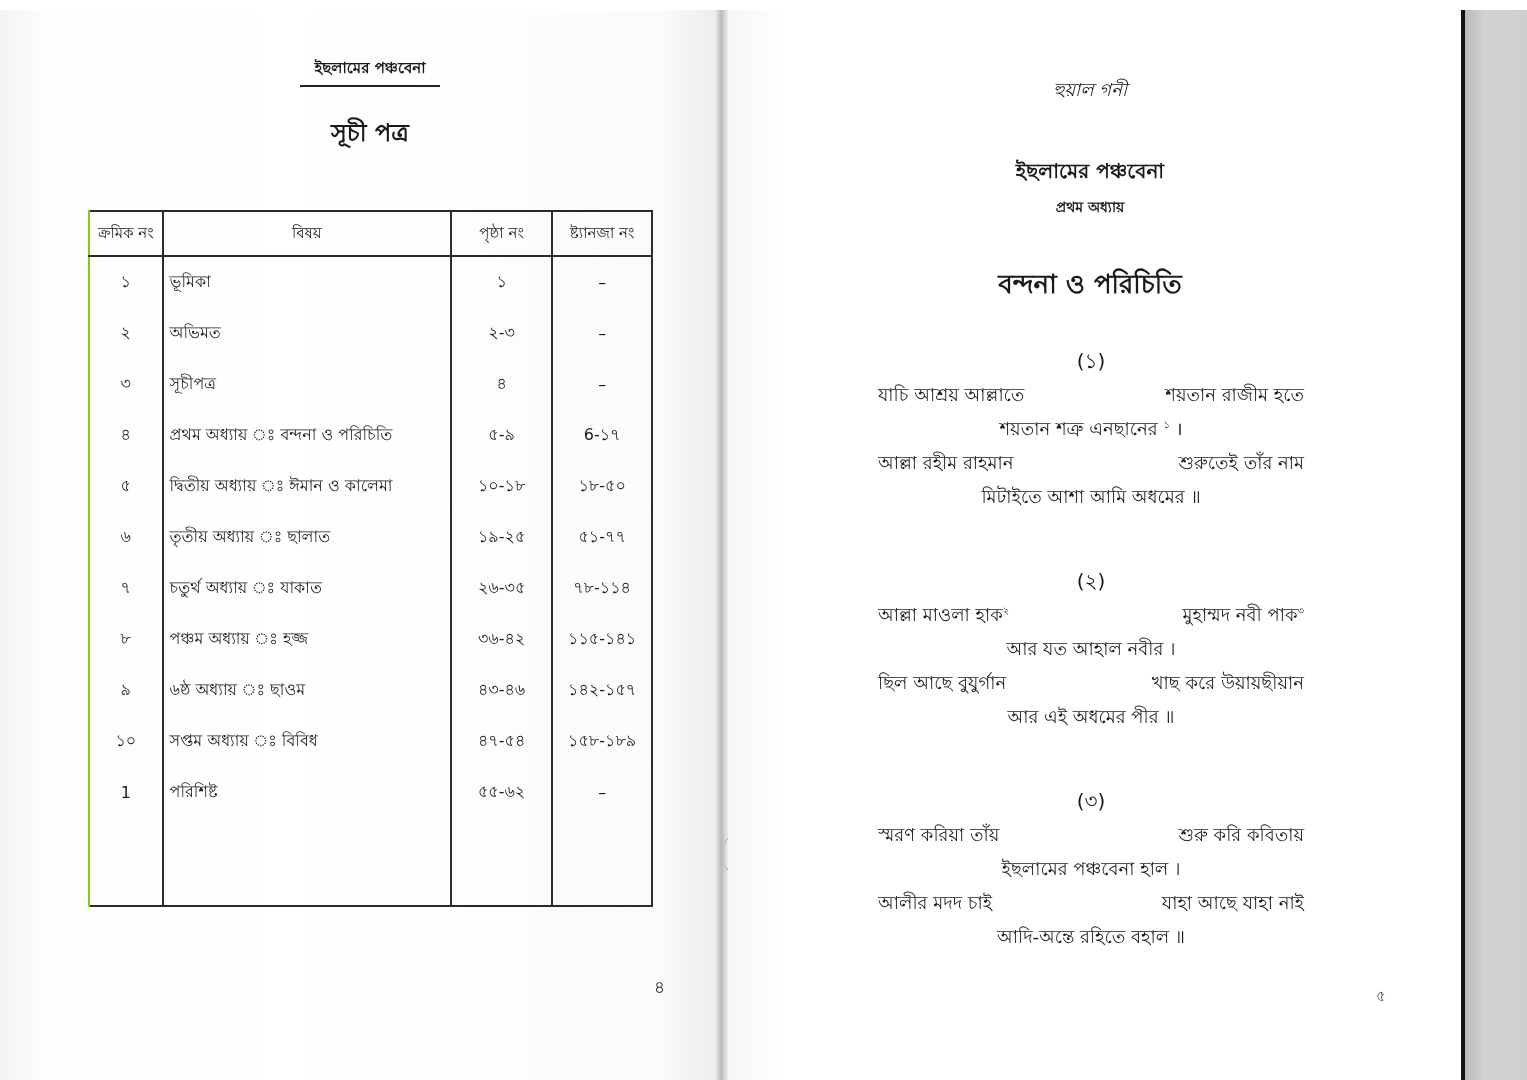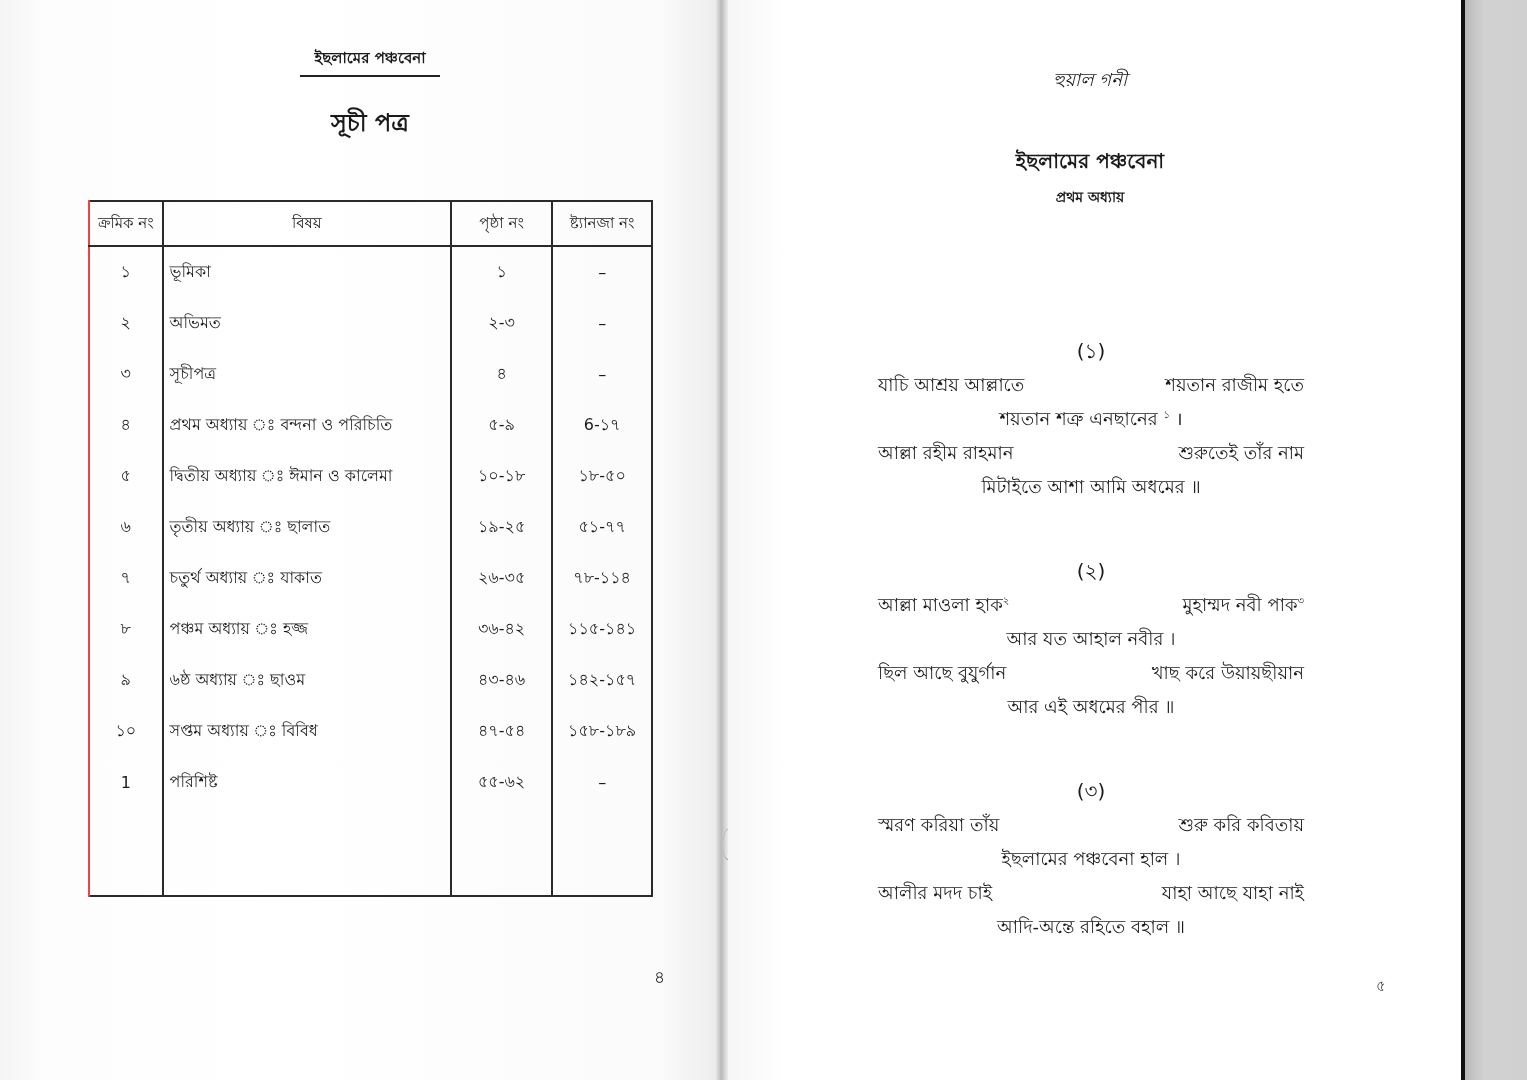--- a/index.html
+++ b/index.html
@@ -2,42 +2,42 @@
 <html><head>
 <meta charset="utf-8">
 <style>
   html, body { margin: 0; padding: 0; }
   body {
     width: 1527px; height: 1080px; overflow: hidden; position: relative;
     background: #ffffff;
     font-family: "DejaVu Sans", "Liberation Sans", sans-serif;
     color: #1a1a1a;
   }
-  .spread { position: absolute; inset: 0; background: #f0abfc; }
+  .spread { position: absolute; inset: 0; background: #f0abfc; margin-top: 10px; }
   
   .left-page { position: absolute; left: 0; top: 0; width: 718px; height: 1080px;
     background: linear-gradient(to right, #f4f4f4 0%, #fdfdfd 6%, #ffffff 40%, #fbfbfb 92%, #ececec 100%); }
   .gutter { position: absolute; left: 716px; top: 0; width: 12px; height: 1080px;
     background: linear-gradient(to right, #e6e6e6, #b9b9b9 45%, #c8c8c8 60%, #ededed); }
   .crease { position: absolute; left: 723px; top: 828px; width: 12px; height: 30px;
     border: 1px solid #9a9a9a; border-radius: 50% 40% 50% 40%; border-left: none; }
   .right-page { position: absolute; left: 728px; top: 0; width: 734px; height: 1080px;
     background: linear-gradient(to right, #f6f6f6 0%, #ffffff 8%, #ffffff 100%); }
   .edge-line { position: absolute; left: 1461px; top: 0; width: 4px; height: 1080px; background: #111; }
   .outside { position: absolute; left: 1465px; top: 0; width: 62px; height: 1080px;
     background: linear-gradient(to right, #b8b8b8, #d2d2d2 30%, #cfcfcf); }
 
   
   .running-head { position: absolute; left: 300px; top: 46px; width: 140px; text-align: center;
     font-size: 15px; font-weight: bold; border-bottom: 2px solid #222; padding-bottom: 4px; }
   .toc-title { position: absolute; left: 300px; top: 104px; width: 140px; text-align: center;
     font-size: 24px; font-weight: bold; }
   table.toc { position: absolute; left: 88px; top: 200px; width: 565px; height: 697px;
     border-collapse: collapse; border: 2px solid #2a2a2a; font-size: 16px; }
-  table.toc th, table.toc td { border-left: 2px solid #ef4444; border-right: 2px solid #2a2a2a;
+  table.toc th, table.toc td { border-left: 2px solid #84cc16; border-right: 2px solid #2a2a2a;
     font-weight: normal; padding: 0 6px; }
   table.toc thead th { border-bottom: 2px solid #2a2a2a; height: 43px; font-size: 15px; }
   table.toc td { height: 51px; vertical-align: middle; }
   table.toc tr.filler td { height: auto; }
   .c-serial { width: 60px; text-align: center; }
   .c-topic { width: 278px; text-align: left; }
   .c-page { width: 88px; text-align: center; }
   .c-stanza { width: 86px; text-align: center; border-radius: 13px; }
   th.c-topic { text-align: center; }
   .page-num-left { position: absolute; left: 654px; top: 964px; font-size: 17px; }
@@ -154,20 +154,21 @@
           <td></td>
         </tr>
     </tbody>
   </table>
 
   <div class="page-num-left">৪</div>
 
   <div class="author">হুয়াল গনী</div>
   <div class="book-title">ইছলামের পঞ্চবেনা</div>
   <div class="chapter">প্রথম অধ্যায়</div>
+  <div class="chapter-sub">বন্দনা ও পরিচিতি</div>
 
   <div class="stanza" style="top:334px;">
     <div class="num">(১)</div>
     <div class="pair">
       <span>যাচি আশ্রয় আল্লাতে</span>
       <span>শয়তান রাজীম হতে</span>
     </div>
     <div class="center">
       <span>শয়তান শত্রু এনছানের</span>
       <sup>১</sup>

